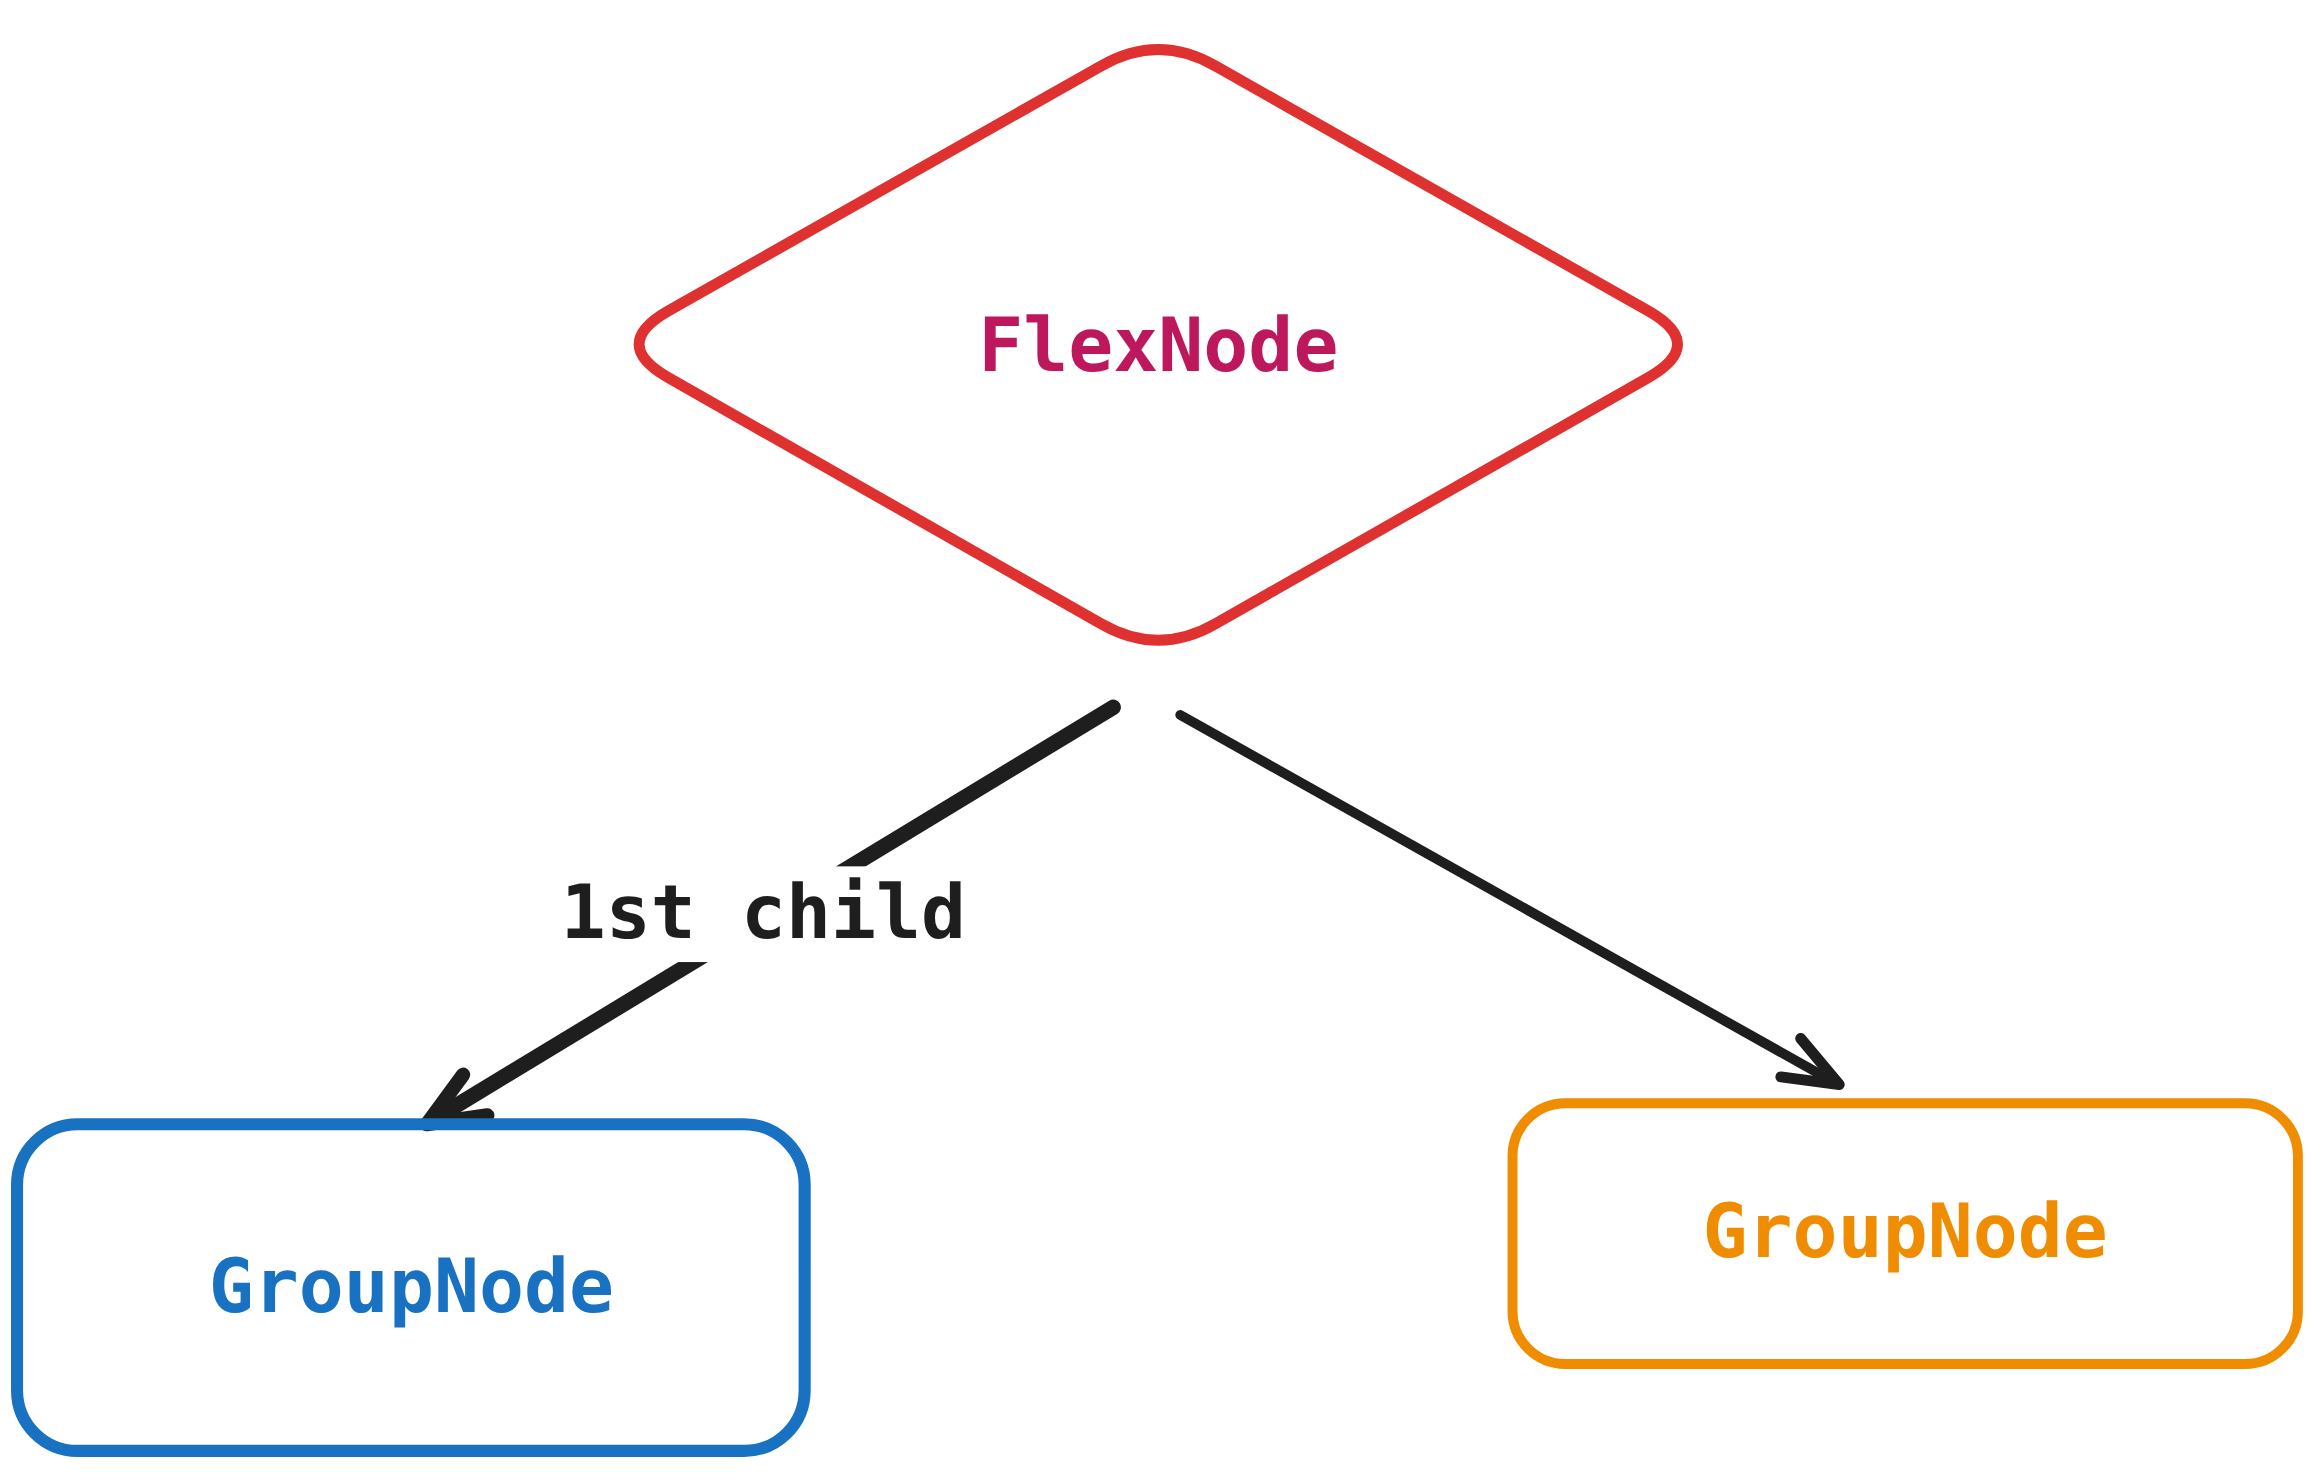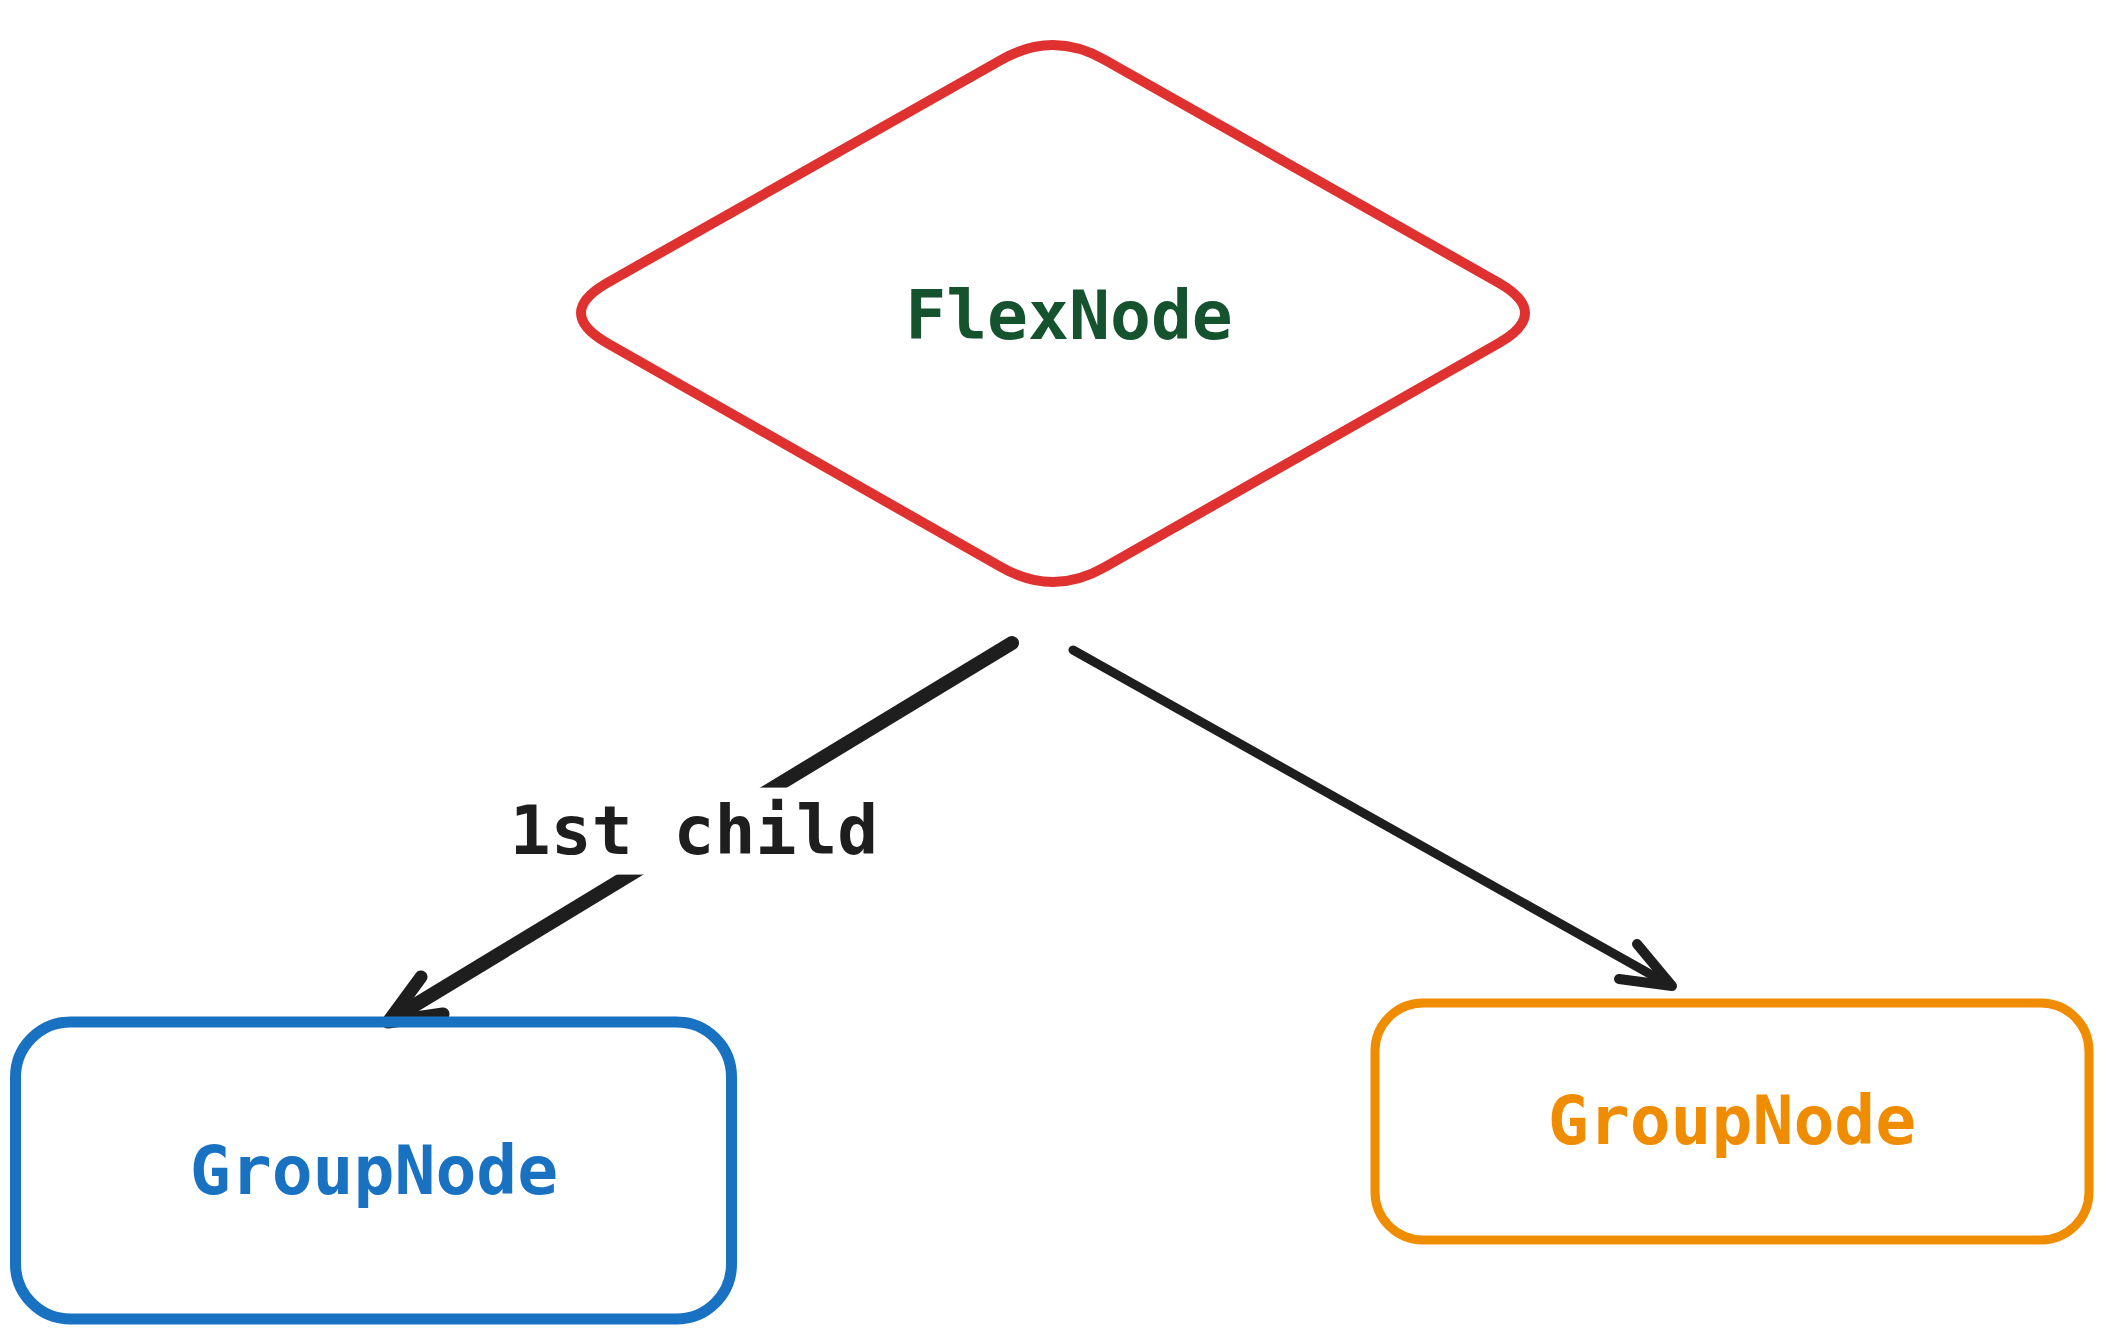--- a/index.html
+++ b/index.html
@@ -31,21 +31,21 @@
   .edge-label {
     position: absolute;
     transform: translate(-50%, -50%);
     font-size: 68px;
     font-weight: bold;
     line-height: 1.1;
     white-space: nowrap;
     background: #ffffff;
     padding: 6px 16px;
   }
-  .red    { color: #14532d; margin-left: 16px; }
+  .red    { color: #be185d; }
   .blue   { color: #1971c2; }
   .orange { color: #f08c00; }
   .ink    { color: #1e1e1e; }
 </style>
 </head>
 <body>
 
 <div class="canvas">
 
   <svg width="2106" height="1343" viewBox="0 0 2106 1343">

